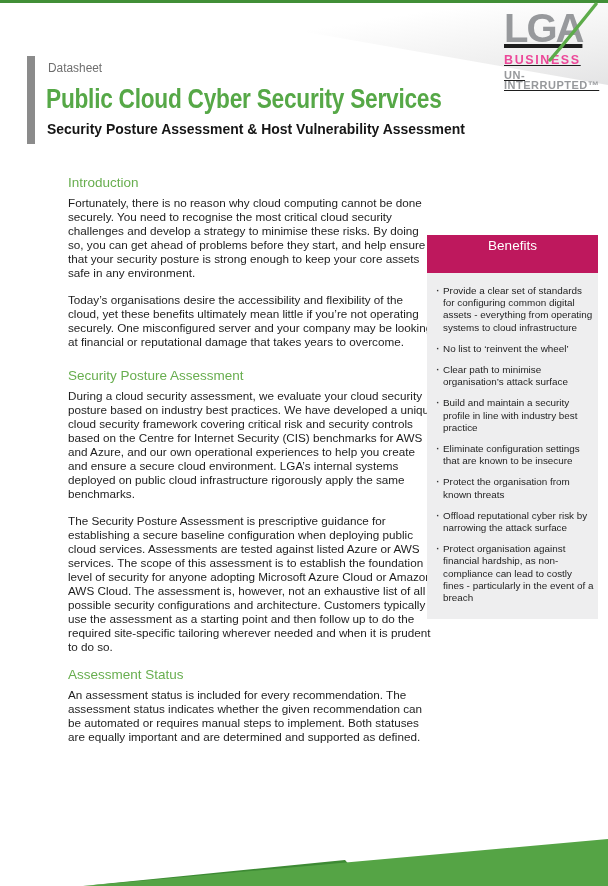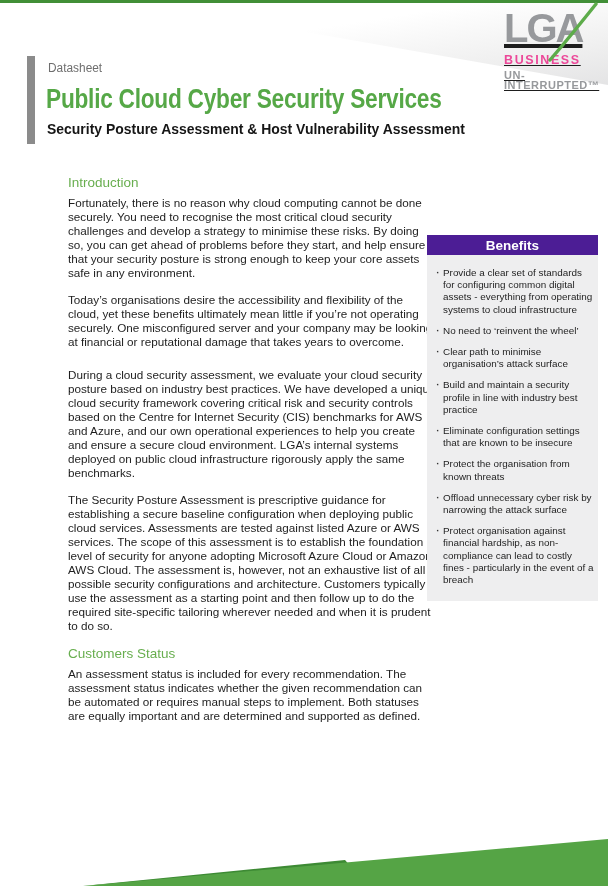--- a/index.html
+++ b/index.html
@@ -37,22 +37,22 @@
   
   .main-col{position:absolute;left:48px;top:175px;width:368px;margin-left:20px;}
   .sec-head{margin:0 0 5px 0;font-size:13.5px;line-height:16px;font-weight:400;color:#68ae4f;}
   .sec-head.later{margin-top:4px;}
   .para{margin:0 0 13px 0;font-size:11.7px;line-height:14px;color:#1e1e1e;}
   .para.gap-lg{margin-bottom:19px;}
   .para strong{font-weight:700;}
   
   .benefits{position:absolute;left:427px;top:235px;width:171px;}
   .benefits-header{
-    height:20px;line-height:22px;background:#4c1d95;color:#ffffff;
-    font-size:13.5px;font-weight:700;text-align:center;
+    height:38px;line-height:22px;background:#be185d;color:#ffffff;
+    font-size:13.5px;font-weight:400;text-align:center;
   }
   .benefits-body{background:#eeeeef;height:346px;box-sizing:border-box;padding:12px 4px 2px 6px;}
   .benefits-list{list-style:none;margin:0;padding:0;}
   .benefits-list li{
     display:flex;align-items:flex-start;margin:0 0 9px 0;
     font-size:9.9px;line-height:12.2px;color:#1e1e1e;
   }
   .dot{flex:0 0 10px;text-align:center;font-weight:700;color:#333;}
   
   .footer-wedges{position:absolute;left:0;top:828px;width:608px;height:58px;}
@@ -79,58 +79,59 @@
   <div class="kicker-bar"></div>
   <div class="eyebrow">Datasheet</div>
   <h1 class="title">Public Cloud Cyber Security Services</h1>
   <div class="subtitle">Security Posture Assessment &amp; Host Vulnerability Assessment</div>
 
   <div class="main-col">
     <h3 class="sec-head">Introduction</h3>
     <p class="para">Fortunately, there is no reason why cloud computing cannot be done securely. You need to recognise the most critical cloud security challenges and develop a strategy to minimise these risks. By doing so, you can get ahead of problems before they start, and help ensure that your security posture is strong enough to keep your core assets safe in any environment.</p>
     <p class="para gap-lg">Today’s organisations desire the accessibility and flexibility of the cloud, yet these benefits ultimately mean little if you’re not operating securely. One misconfigured server and your company may be looking at financial or reputational damage that takes years to overcome.</p>
 
+    <h3 class="sec-head later">Security Posture Assessment</h3>
     <p class="para">During a cloud security assessment, we evaluate your cloud security posture based on industry best practices. We have developed a unique cloud security framework covering critical risk and security controls based on the Centre for Internet Security (CIS) benchmarks for AWS and Azure, and our own operational experiences to help you create and ensure a secure cloud environment. LGA’s internal systems deployed on public cloud infrastructure rigorously apply the same benchmarks.</p>
     <p class="para">The Security Posture Assessment is prescriptive guidance for establishing a secure baseline configuration when deploying public cloud services. Assessments are tested against listed Azure or AWS services. The scope of this assessment is to establish the foundation level of security for anyone adopting Microsoft Azure Cloud or Amazon AWS Cloud. The assessment is, however, not an exhaustive list of all possible security configurations and architecture. Customers typically use the assessment as a starting point and then follow up to do the required site-specific tailoring wherever needed and when it is prudent to do so.</p>
 
-    <h3 class="sec-head later">Customers Status</h3>
+    <h3 class="sec-head later">Assessment Status</h3>
     <p class="para">An assessment status is included for every recommendation. The assessment status indicates whether the given recommendation can be automated or requires manual steps to implement. Both statuses are equally important and are determined and supported as defined.</p>
   </div>
 
   <aside class="benefits">
     <div class="benefits-header">Benefits</div>
     <div class="benefits-body">
       <ul class="benefits-list">
         <li>
             <span class="dot">·</span>
             <span>Provide a clear set of standards for configuring common digital assets - everything from operating systems to cloud infrastructure</span>
           </li>
         <li>
             <span class="dot">·</span>
-            <span>No need to ‘reinvent the wheel’</span>
+            <span>No list to ‘reinvent the wheel’</span>
           </li>
         <li>
             <span class="dot">·</span>
             <span>Clear path to minimise organisation’s attack surface</span>
           </li>
         <li>
             <span class="dot">·</span>
             <span>Build and maintain a security profile in line with industry best practice</span>
           </li>
         <li>
             <span class="dot">·</span>
             <span>Eliminate configuration settings that are known to be insecure</span>
           </li>
         <li>
             <span class="dot">·</span>
             <span>Protect the organisation from known threats</span>
           </li>
         <li>
             <span class="dot">·</span>
-            <span>Offload unnecessary cyber risk by narrowing the attack surface</span>
+            <span>Offload reputational cyber risk by narrowing the attack surface</span>
           </li>
         <li>
             <span class="dot">·</span>
             <span>Protect organisation against financial hardship, as non-compliance can lead to costly fines - particularly in the event of a breach</span>
           </li>
       </ul>
     </div>
   </aside>
 
   <div class="footer-wedges">

